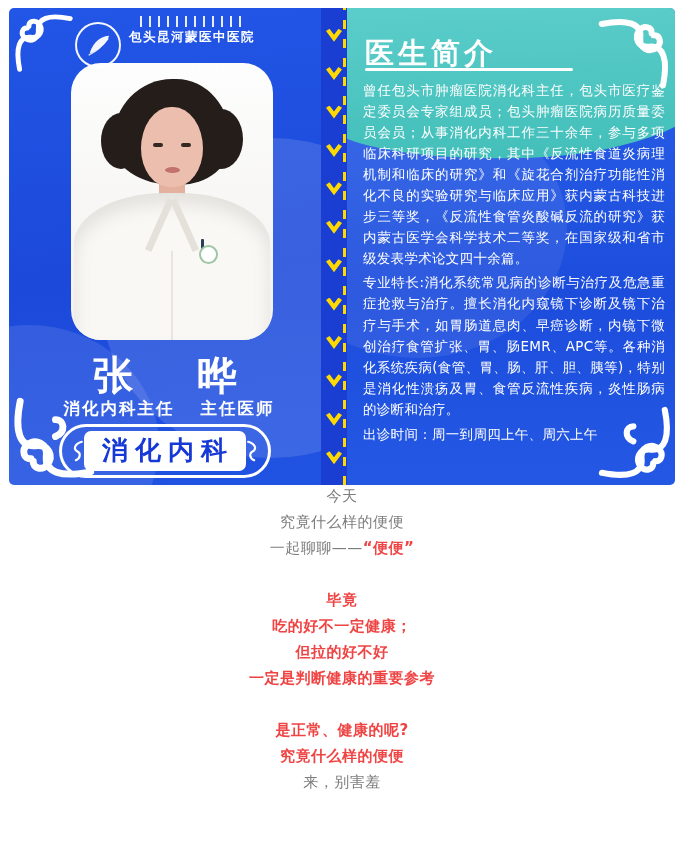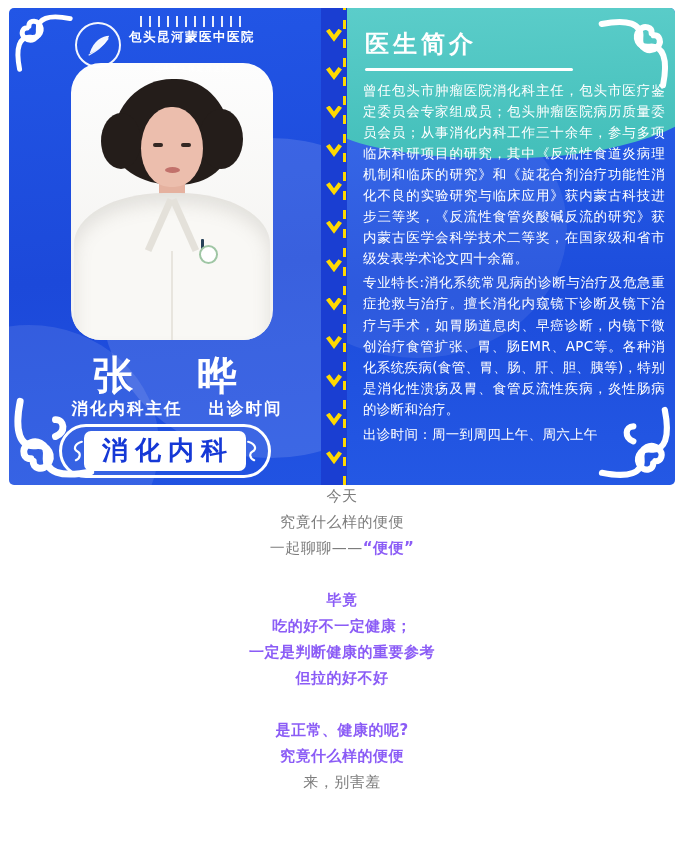--- a/index.html
+++ b/index.html
@@ -53,21 +53,21 @@
   .collar-l{left:82px;transform:rotate(24deg);}
   .collar-r{right:82px;transform:rotate(-24deg);}
   .crest{position:absolute;right:52px;top:52px;width:15px;height:15px;border:2px solid #9fc6a4;
          border-radius:50%;background:#fff;}
   .pen{position:absolute;right:66px;top:46px;width:3px;height:18px;background:#274258;border-radius:1px;}
   .seam{position:absolute;left:50%;top:58px;width:2px;height:90px;margin-left:-1px;background:#e8e5de;}
 
   .doctor-name{position:absolute;left:0;top:340px;width:100%;text-align:center;
                color:#fff;font-size:40px;font-weight:bold;letter-spacing:12px;z-index:3;
                text-indent:12px;}
-  .doctor-titles{position:absolute;left:12px;top:390px;width:100%;display:flex;
+  .doctor-titles{position:absolute;left:4px;top:390px;width:100%;display:flex;
                  justify-content:center;gap:26px;color:#fff;font-size:16.5px;font-weight:bold;
                  letter-spacing:2px;z-index:3;}
   .badge-capsule{position:absolute;left:50%;top:416px;transform:translateX(-50%);
                  display:flex;align-items:center;border:3px solid #fff;
                  border-radius:999px;padding:4px 9px;z-index:3;}
   .badge-inner{background:#fff;color:#1538d6;font-weight:bold;font-size:26px;
                letter-spacing:7px;padding:2px 12px 3px 18px;border-radius:7px;white-space:nowrap;}
   .curl{width:13px;height:30px;}
   .curl path{stroke:#fff;stroke-width:4;fill:none;stroke-linecap:round;}
   .curl.r{transform:scaleX(-1);}
@@ -82,21 +82,21 @@
          clip-path:polygon(50% 100%,100% 18%,78% 0,50% 46%,22% 0,0 18%);}
 
   
   .panel-right{position:relative;width:328px;height:100%;
                background:linear-gradient(180deg,#2b63ea 0%,#1c4cdc 60%,#2458e4 100%);
                overflow:hidden;}
   .blob3{width:300px;height:260px;left:-80px;top:90px;background:rgba(255,255,255,.08);}
   .teal{position:absolute;left:-24px;top:-18px;width:120%;height:168px;
         background:linear-gradient(180deg,#5dcecb,#43bfba);
         border-radius:0 0 48% 52%/0 0 72px 46px;transform:rotate(-2deg);z-index:1;}
-  .profile-title{position:absolute;left:18px;top:20px;color:#fff;font-size:24px;
+  .profile-title{position:absolute;left:18px;top:26px;color:#fff;font-size:29px;
                  font-weight:bold;letter-spacing:4px;z-index:3;}
   .profile-underline{position:absolute;left:18px;top:60px;width:208px;height:3px;
                  background:#fff;z-index:3;border-radius:2px;}
   .profile-text{position:absolute;left:16px;right:10px;top:72px;z-index:3;
                 color:#fff;font-size:13.5px;font-weight:normal;line-height:1.56;
                 letter-spacing:.3px;text-align:justify;}
   .profile-text p{margin:0 0 3px 0;}
   .profile-text p:last-child{margin-top:4px;}
 
   
@@ -104,21 +104,21 @@
   .orn path{stroke:#fff;stroke-width:9;fill:none;stroke-linecap:round;}
   .orn-tl{left:4px;top:4px;width:66px;height:66px;}
   .orn-bl{left:2px;bottom:4px;width:92px;height:92px;transform:scaleY(-1);}
   .orn-tr{right:4px;top:8px;width:80px;height:80px;transform:scaleX(-1);}
   .orn-br{right:2px;bottom:4px;width:82px;height:82px;transform:scale(-1,-1);}
 
   
   .article{position:absolute;left:0;top:483px;width:684px;}
   .article .line{height:26px;display:flex;justify-content:center;align-items:center;
                  font-size:15px;color:#7d7d7d;letter-spacing:.5px;}
-  .article .line .b{font-weight:bold;color:#8b5cf6;}
+  .article .line .b{font-weight:bold;color:#ef4444;}
   .article .spacer{height:26px;}
 </style>
 </head>
 <body>
 
 <div class="poster">
 
   <div class="panel-left">
     <div class="blob blob1"></div>
     <div class="blob blob2"></div>
@@ -156,21 +156,21 @@
         <div class="seam"></div>
         <div class="pen"></div>
         <div class="crest"></div>
       </div>
     </div>
 
     <div class="doctor-name">张　晔</div>
 
     <div class="doctor-titles">
       <span>消化内科主任</span>
-      <span>出诊时间</span>
+      <span>主任医师</span>
     </div>
 
     <div class="badge-capsule">
       <svg class="curl" viewBox="0 0 24 44">
         <path d="M20 5 C6 9 4 19 12 23 C18 26 18 35 9 39"></path>
       </svg>
       <div class="badge-inner">消化内科</div>
       <svg class="curl r" viewBox="0 0 24 44">
         <path d="M20 5 C6 9 4 19 12 23 C18 26 18 35 9 39"></path>
       </svg>
@@ -235,25 +235,25 @@
       <span class="b">“便便”</span>
     </div>
     <div class="spacer"></div>
     <div class="line">
       <span class="b">毕竟</span>
     </div>
     <div class="line">
       <span class="b">吃的好不一定健康；</span>
     </div>
     <div class="line">
+      <span class="b">但拉的好不好</span>
+    </div>
+    <div class="line">
       <span class="b">一定是判断健康的重要参考</span>
     </div>
-    <div class="line">
-      <span class="b">但拉的好不好</span>
-    </div>
     <div class="spacer"></div>
     <div class="line">
       <span class="b">是正常、健康的呢?</span>
     </div>
     <div class="line">
       <span class="b">究竟什么样的便便</span>
     </div>
     <div class="line">
       <span>来，别害羞</span>
     </div>

